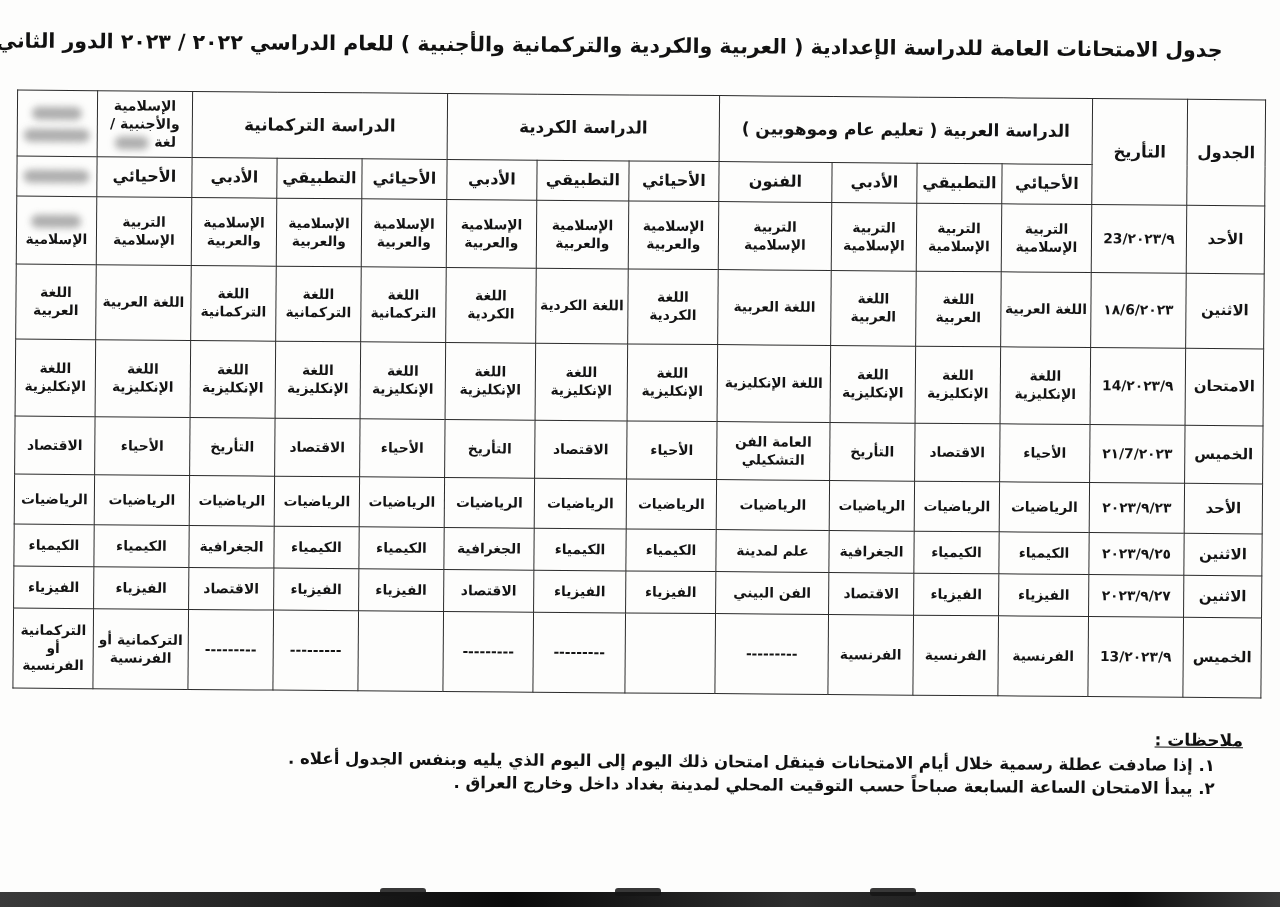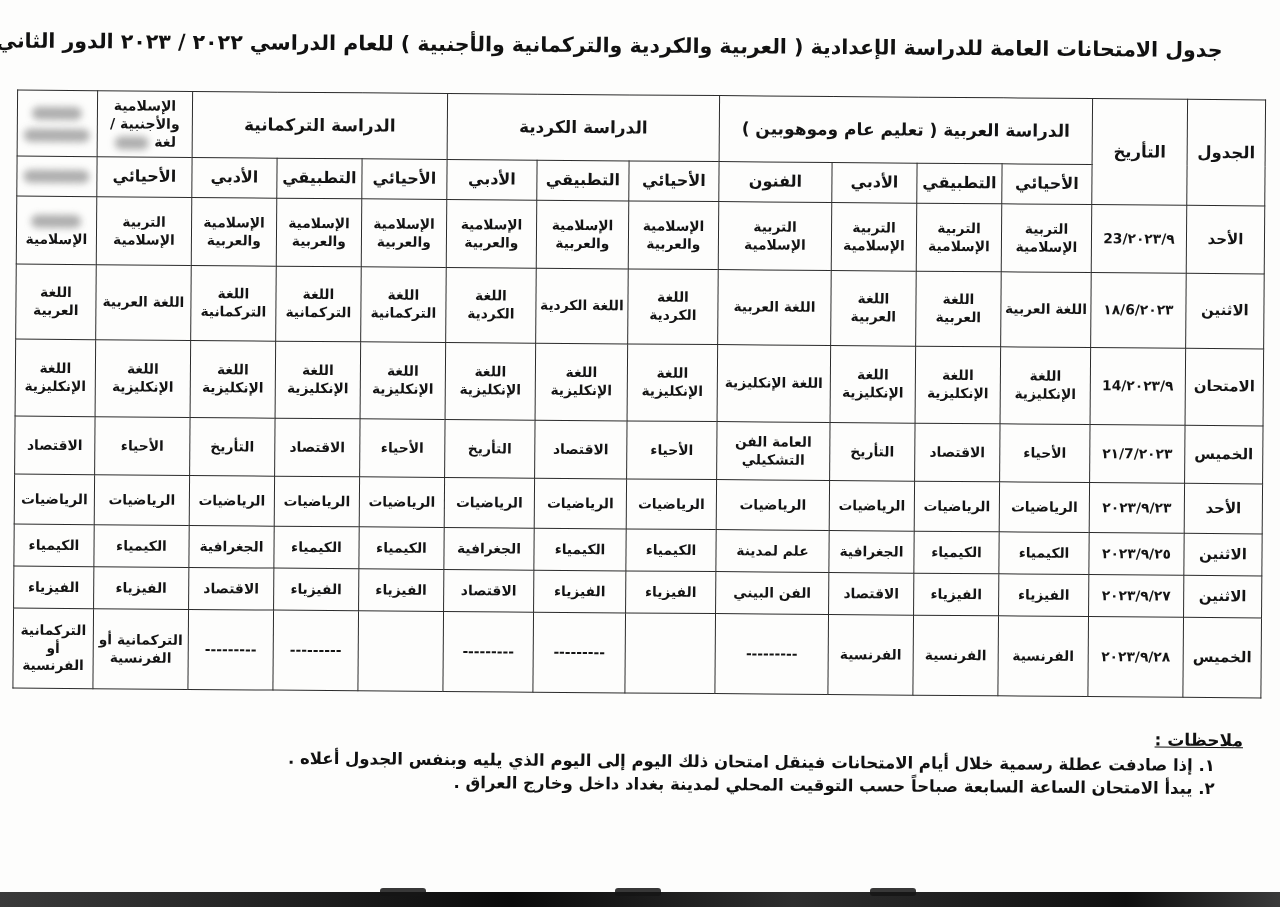--- a/index.html
+++ b/index.html
@@ -225,21 +225,21 @@
             <td>الفيزياء</td>
             <td>الاقتصاد</td>
             <td>الفيزياء</td>
             <td>الفيزياء</td>
             <td>الاقتصاد</td>
             <td>الفيزياء</td>
             <td>الفيزياء</td>
           </tr>
           <tr>
             <td>الخميس</td>
-            <td>٢٠٢٣/٩/٢٨</td>
+            <td>٢٠٢٣/٩/13</td>
             <td>الفرنسية</td>
             <td>الفرنسية</td>
             <td>الفرنسية</td>
             <td>---------</td>
             <td></td>
             <td>---------</td>
             <td>---------</td>
             <td></td>
             <td>---------</td>
             <td>---------</td>

